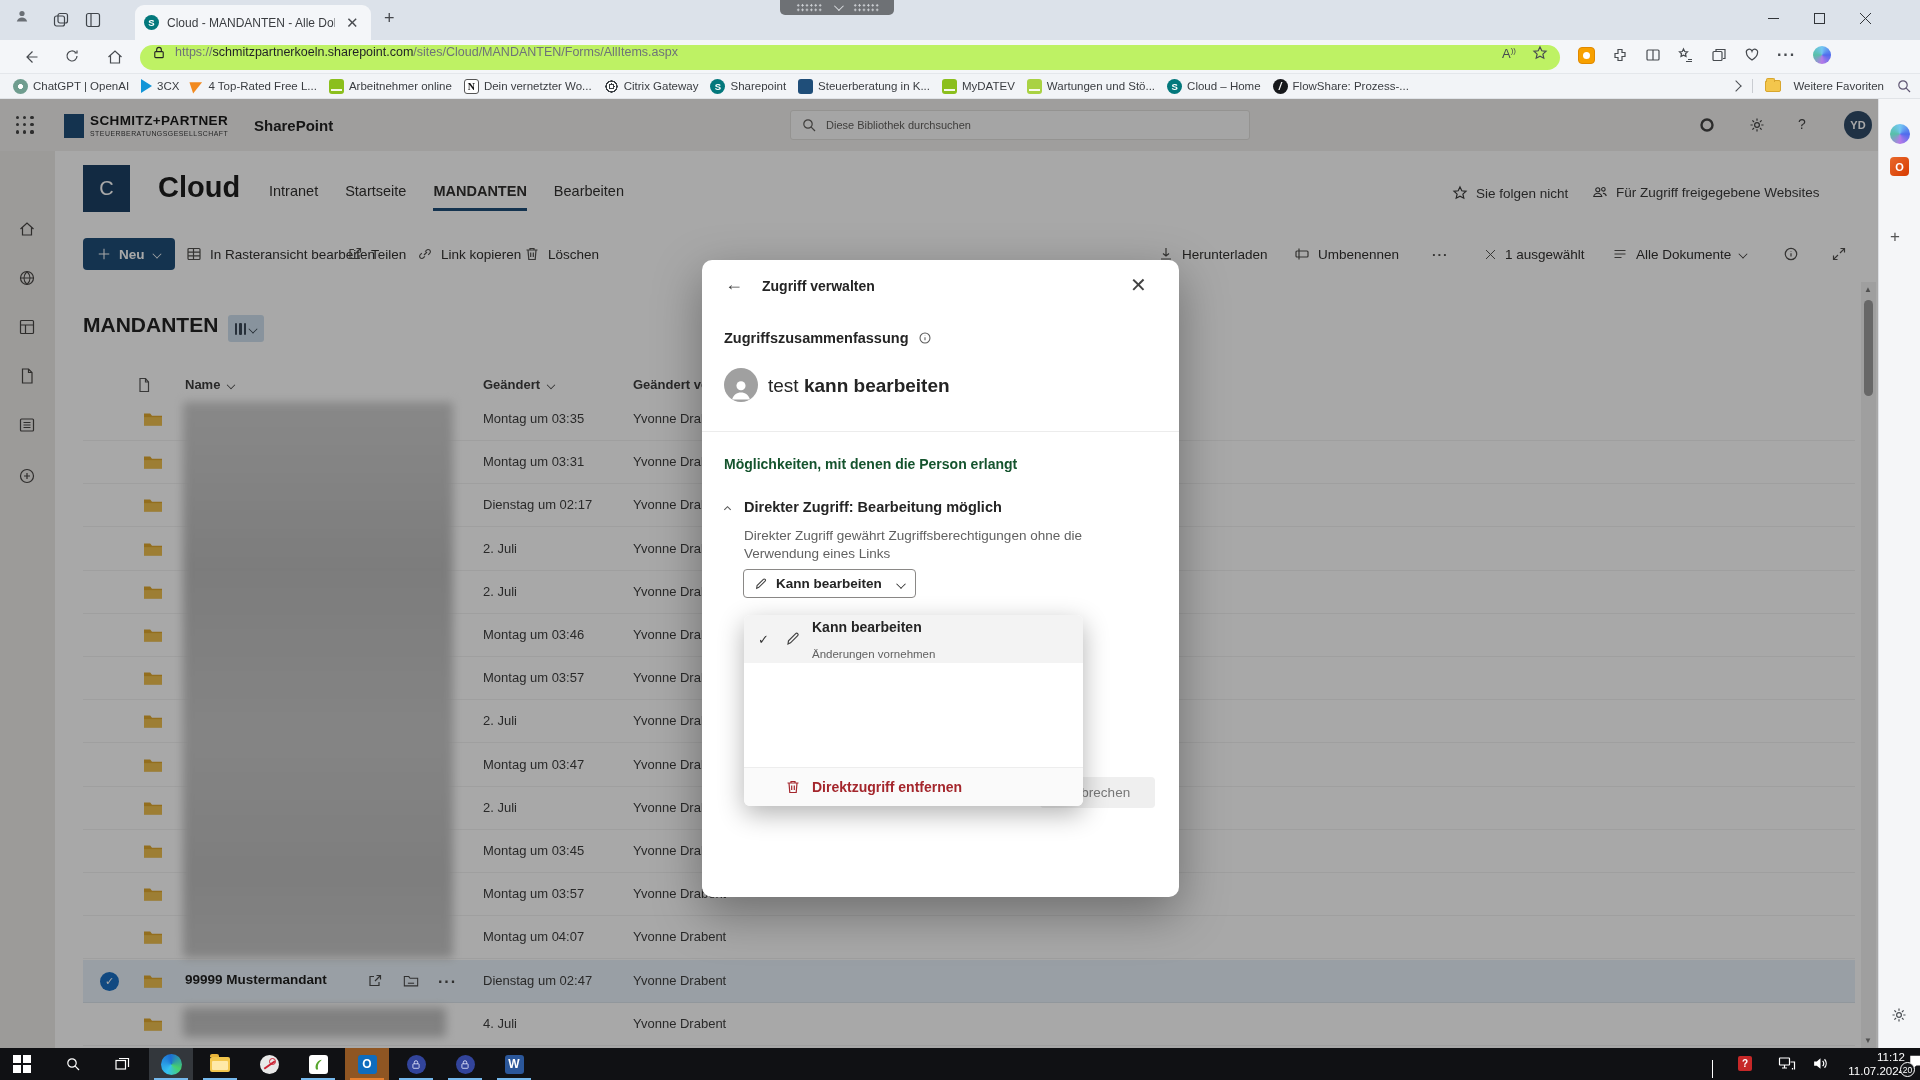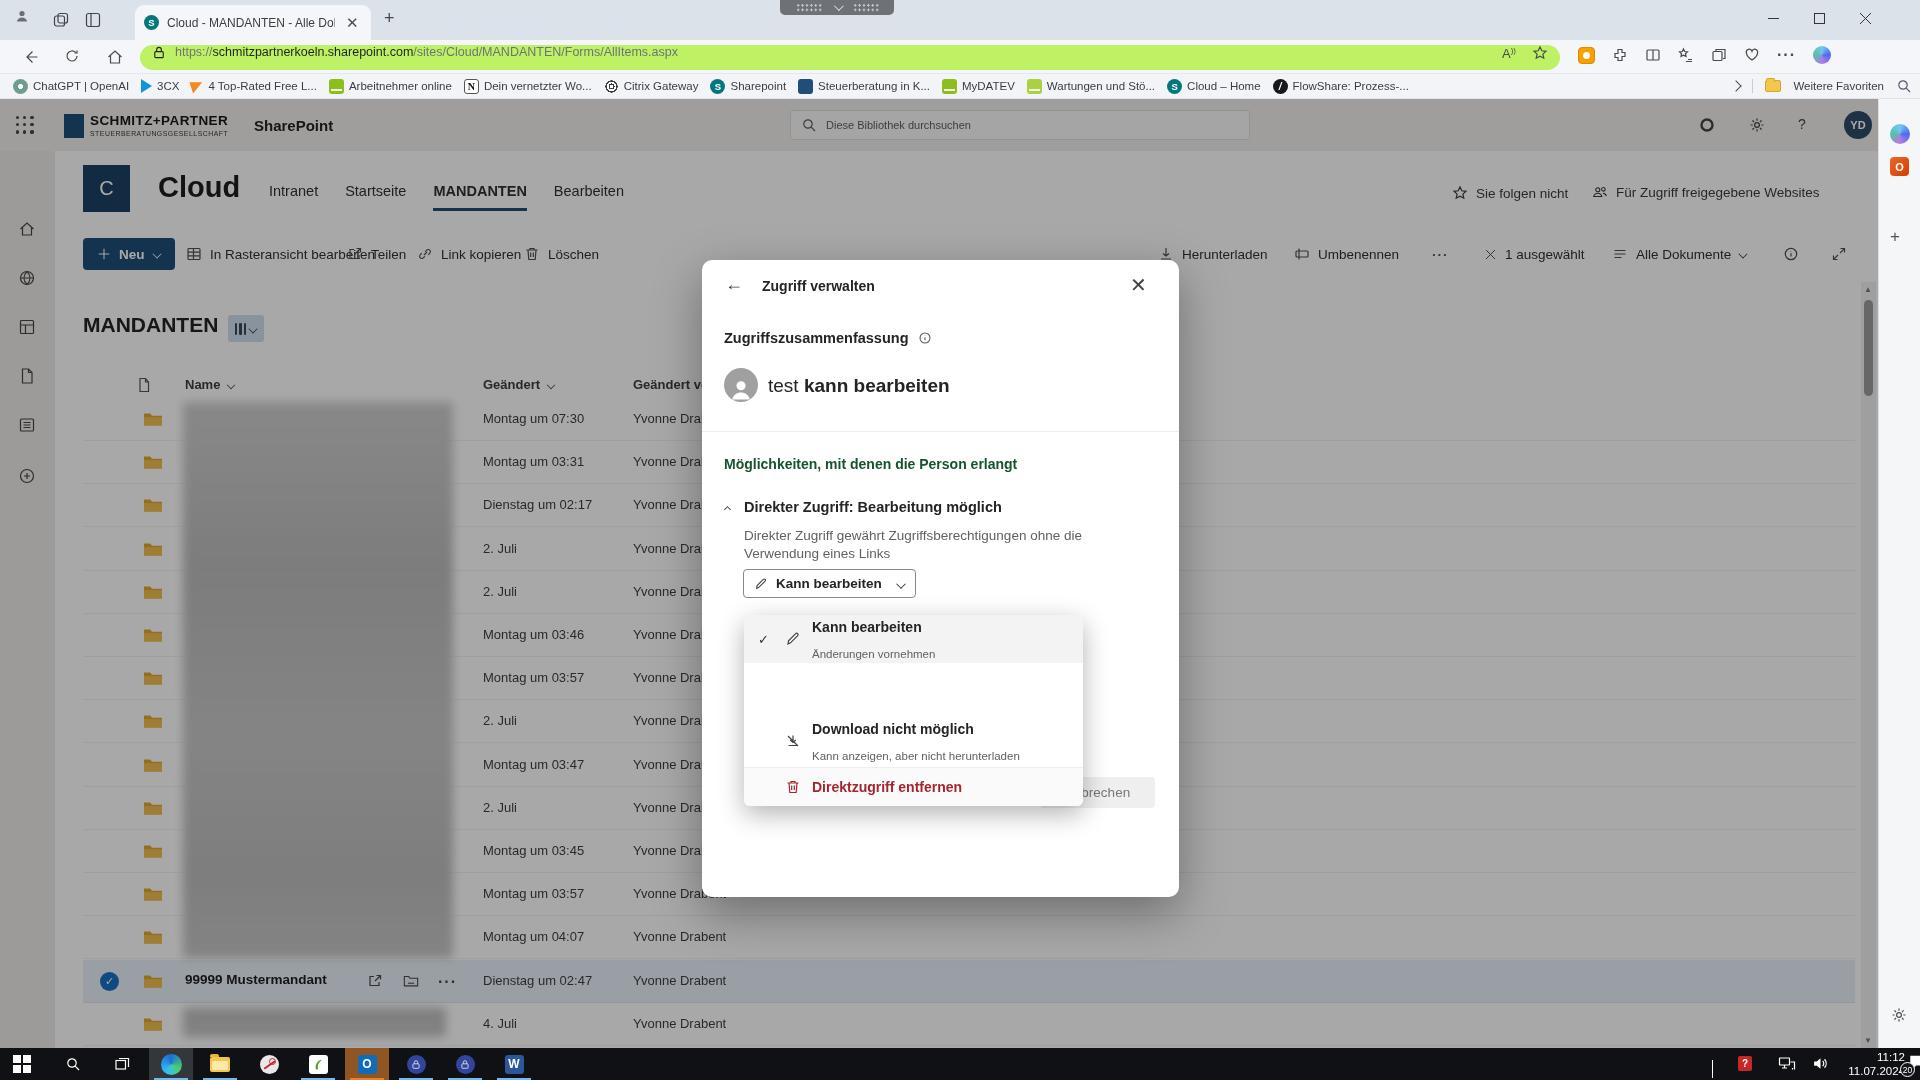--- a/index.html
+++ b/index.html
@@ -587,21 +587,21 @@
       </span>
   </div>
   <div id="rows">
       <div class="row" style="top:299.0px">
         <span class="fold">
           <svg viewBox="0 0 20 16" class="i20" style="stroke:none">
             <path d="M1 2h6.2L9 4.2H19V14H1z" fill="#dfa82e"></path>
             <path d="M1 5.6h18V14H1z" fill="#eec04f"></path>
           </svg>
         </span>
-        <span class="rdate">Montag um 07:30</span>
+        <span class="rdate">Montag um 03:35</span>
         <span class="rby">Yvonne Drabent</span>
       </div>
       <div class="row" style="top:342.2px">
         <span class="fold">
           <svg viewBox="0 0 20 16" class="i20" style="stroke:none">
             <path d="M1 2h6.2L9 4.2H19V14H1z" fill="#dfa82e"></path>
             <path d="M1 5.6h18V14H1z" fill="#eec04f"></path>
           </svg>
         </span>
         <span class="rdate">Montag um 03:31</span>
@@ -830,31 +830,20 @@
       <span class="mi-ic">
         <svg viewBox="0 0 16 16" class="i16">
           <path d="M3 13l.5-3.2 7.2-7.2a1.4 1.4 0 012 2L5.5 11.8z"></path>
         </svg>
       </span>
       <div class="mi-tx">
         <div class="mi-t">Kann bearbeiten</div>
         <div class="mi-s">Änderungen vornehmen</div>
       </div>
     </div>
-    <div class="mi" style="top:100px;height:52px">
-      <span class="mi-ic">
-        <svg viewBox="0 0 16 16" class="i16">
-          <path d="M8 2.5v7M5.2 7L8 9.5 10.8 7M3.5 12.5h9M3 3l10 10"></path>
-        </svg>
-      </span>
-      <div class="mi-tx">
-        <div class="mi-t">Download nicht möglich</div>
-        <div class="mi-s">Kann anzeigen, aber nicht herunterladen</div>
-      </div>
-    </div>
     <div id="menuSep"></div>
     <div class="mi danger hov" style="top:153px;height:38px">
       <span class="mi-ic">
         <svg viewBox="0 0 16 16" class="i16">
           <path d="M2.5 4h11M6 4V2.5h4V4M4 4l.8 9.5h6.4L12 4M6.7 6.5V11M9.3 6.5V11"></path>
         </svg>
       </span>
       <div class="mi-tx">
         <div class="mi-t">Direktzugriff entfernen</div>
       </div>

